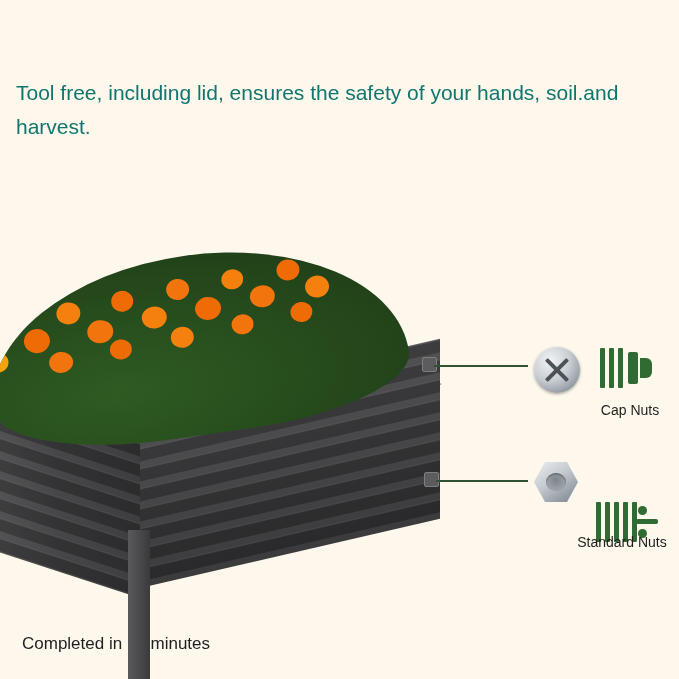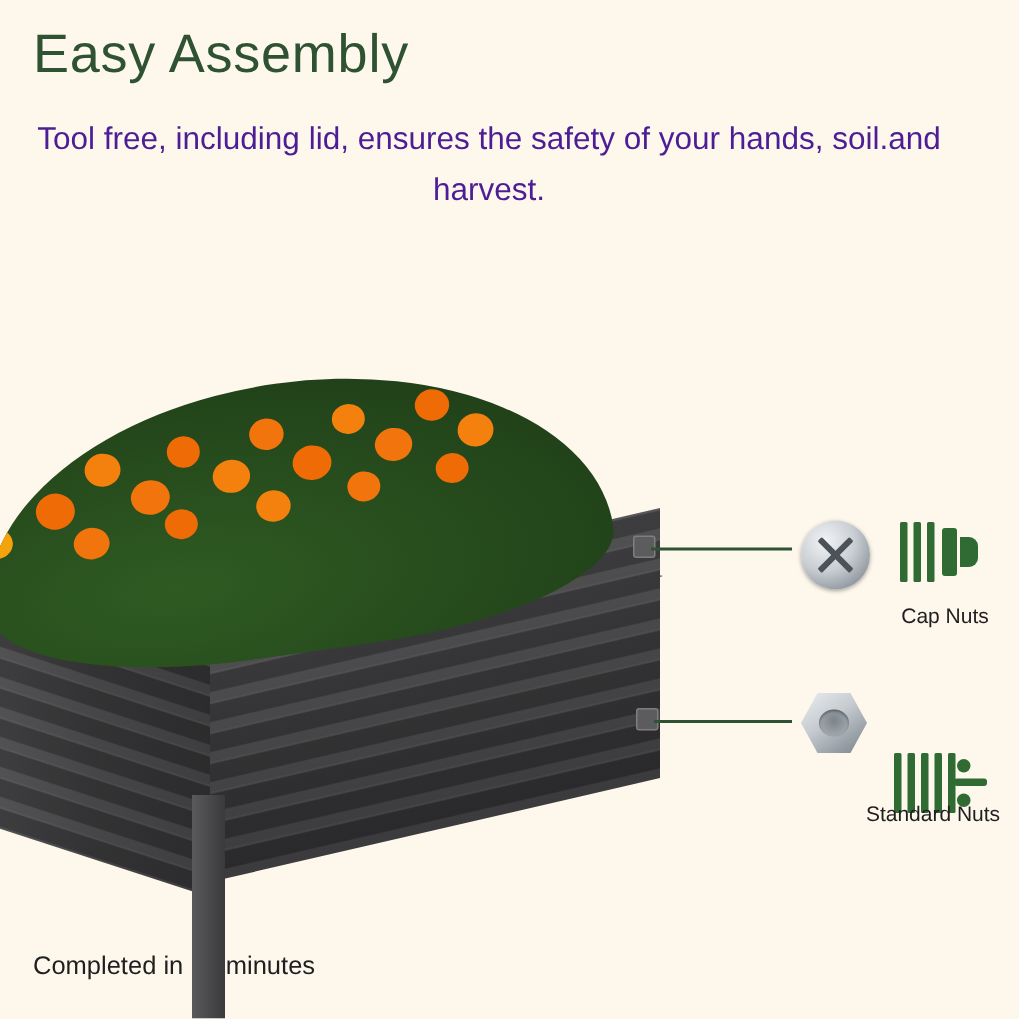--- a/index.html
+++ b/index.html
@@ -15,21 +15,21 @@
   
   .headline{
     position:absolute;left:22px;top:14px;
     font-size:36px;line-height:44px;
     color:#2f5233;font-weight:400;
     letter-spacing:.5px;
   }
   .subhead{
     position:absolute;left:16px;top:76px;width:620px;
     font-size:21px;line-height:34px;
-    color:#4c1d95;font-weight:400;text-align:center;
+    color:#0f766e;font-weight:400;
   }
 
   
   .footnote{
     position:absolute;left:22px;top:634px;
     font-size:17px;color:#1f1f1f;
   }
 
   
   .scene{position:absolute;left:0;top:230px;width:460px;height:370px;}
@@ -129,21 +129,20 @@
   }
   .green-diag .hbar{
     position:absolute;height:5px;background:#2f6b33;border-radius:2px;
   }
 </style>
 </head>
 <body>
 
 <div class="page">
 
-  <div class="headline">Easy Assembly</div>
   <div class="subhead">Tool free, including lid, ensures the safety of your hands, soil.and harvest.</div>
 
   <div class="scene">
 
     <div class="box-top"></div>
 
     <div class="box-front">
       <div class="ribs"></div>
     </div>
 

